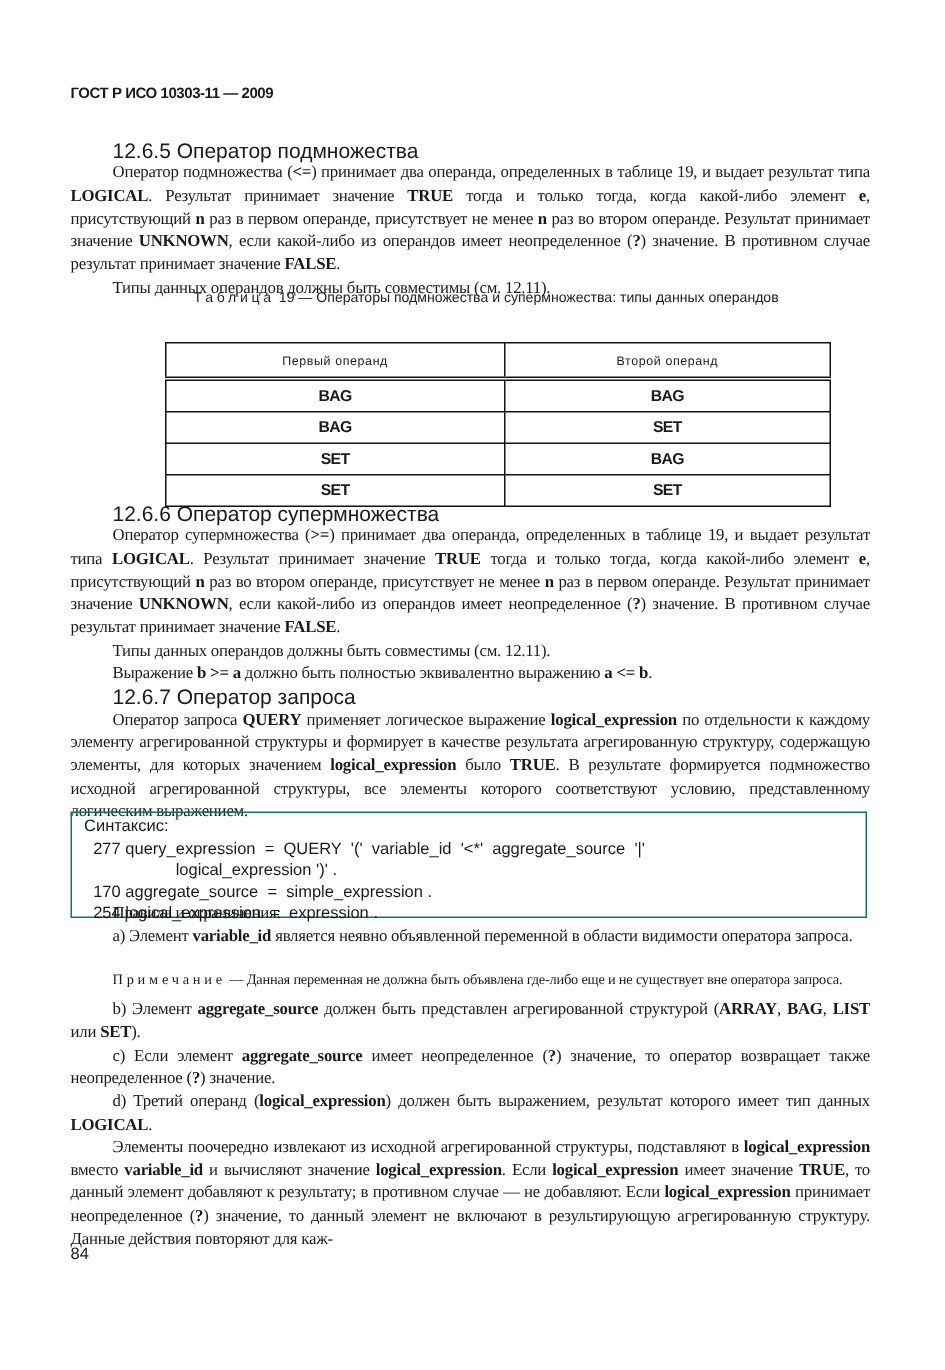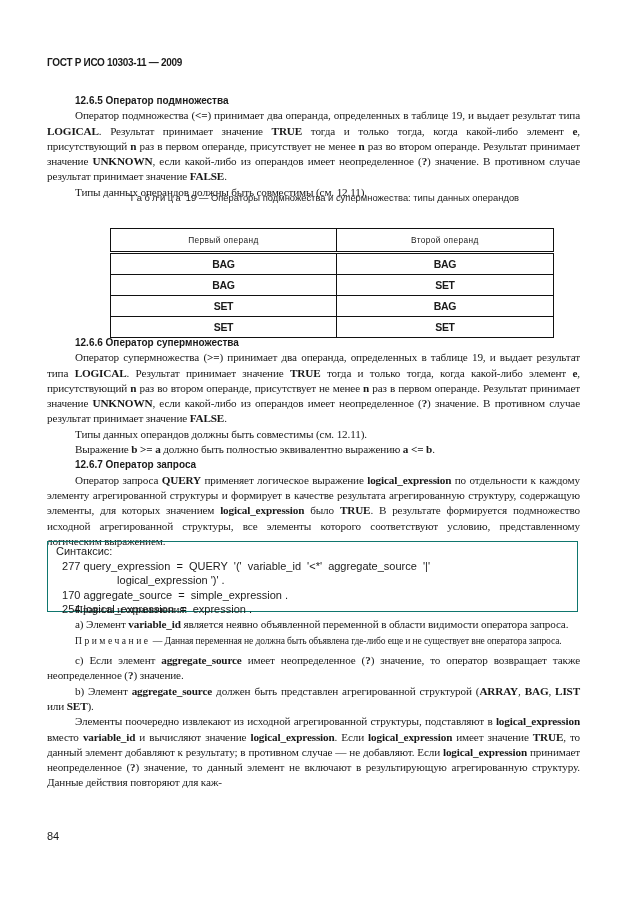--- a/index.html
+++ b/index.html
@@ -1,21 +1,21 @@
 <!DOCTYPE html>
 <html><head>
 <meta charset="utf-8">
 <style>
   html, body { margin:0; padding:0; background:#ffffff; }
   body { width:630px; height:913px; position:relative; overflow:hidden;
          font-family:"Liberation Sans", sans-serif; color:#1a1a1a; }
   .hdr { position:absolute; left:47px; top:57px; font-size:10px; font-weight:bold; letter-spacing:-0.3px; }
   .p { font-size:11.2px; line-height:15.3px; text-align:justify; margin:0; letter-spacing:-0.15px;font-family:Liberation Serif, serif; }
   .ind { text-indent:28px; }
-  .h { font-size:10px; font-weight:bold; margin:0; padding-left:28px; line-height:15.3px; }
+  .h { font-size:14px; font-weight:normal; margin:0; padding-left:28px; line-height:15.3px; }
   b { font-weight:bold; }
   .block { position:absolute; left:47px; width:533px; }
   .cap { position:absolute; left:111px; width:410px; font-size:9.4px; line-height:14px; color:#222; }
   .spaced { letter-spacing:2.5px; }
   table.t { position:absolute; left:110px; top:228px; width:444px; border-collapse:collapse; font-size:10.5px; }
   table.t td { border:1px solid #111; text-align:center; height:20px; padding:0; font-weight:bold; letter-spacing:-0.4px; }
   table.t tr.head td { font-weight:normal; font-size:8.3px; height:22px; letter-spacing:0.4px; border-bottom:3px double #111; }
   .syntax { position:absolute; left:47px; top:541px; width:531px; height:71px; border:1px solid #0f766e; font-size:11px; line-height:14.5px; padding:2px 0 0 0; box-sizing:border-box; }
   .syntax div { white-space:pre; padding-left:8px; }
   .note { font-size:9.6px; line-height:14.5px; }
@@ -71,19 +71,20 @@
   <div>Синтаксис:</div>
   <div>  277 query_expression  =  QUERY  '('  variable_id  '&lt;*'  aggregate_source  '|'</div>
   <div>                    logical_expression ')' .</div>
   <div>  170 aggregate_source  =  simple_expression .</div>
   <div>  254 logical_expression  =  expression .</div>
 </div>
 
 <div class="block" style="top:602px;">
   <p class="p ind">Правила и ограничения:</p>
   <p class="p ind"><span>a) Элемент </span><b>variable_id</b><span> является неявно объявленной переменной в области видимости оператора запроса.</span></p>
-  <p class="p ind note" style="margin-top:1px;margin-bottom:5px;"><span class="spaced">Примечание</span><span> — Данная переменная не должна быть объявлена где-либо еще и не существует вне оператора запроса.</span></p>
+  <p class="p ind note" style="margin-top:14px;margin-bottom:5px;"><span class="spaced">Примечание</span><span> — Данная переменная не должна быть объявлена где-либо еще и не существует вне оператора запроса.</span></p>
+  <p class="p ind"><span>b) Элемент </span><b>aggregate_source</b><span> должен быть представлен агрегированной структурой (</span><b>ARRAY</b><span>, </span><b>BAG</b><span>, </span><b>LIST</b><span> или </span><b>SET</b><span>).</span></p>
   <p class="p ind"><span>c) Если элемент </span><b>aggregate_source</b><span> имеет неопределенное (</span><b>?</b><span>) значение, то оператор возвращает также неопределенное (</span><b>?</b><span>) значение.</span></p>
-  <p class="p ind"><span>b) Элемент </span><b>aggregate_source</b><span> должен быть представлен агрегированной структурой (</span><b>ARRAY</b><span>, </span><b>BAG</b><span>, </span><b>LIST</b><span> или </span><b>SET</b><span>).</span></p>
+  <p class="p ind"><span>d) Третий операнд (</span><b>logical_expression</b><span>) должен быть выражением, результат которого имеет тип данных </span><b>LOGICAL</b><span>.</span></p>
   <p class="p ind"><span>Элементы поочередно извлекают из исходной агрегированной структуры, подставляют в </span><b>logical_expression</b><span> вместо </span><b>variable_id</b><span> и вычисляют значение </span><b>logical_expression</b><span>. Если </span><b>logical_expression</b><span> имеет значение </span><b>TRUE</b><span>, то данный элемент добавляют к результату; в противном случае — не добавляют. Если </span><b>logical_expression</b><span> принимает неопределенное (</span><b>?</b><span>) значение, то данный элемент не включают в результирующую агрегированную структуру. Данные действия повторяют для каж-</span></p>
 </div>
 
 <div class="pagenum">84</div>
 
 </body></html>

